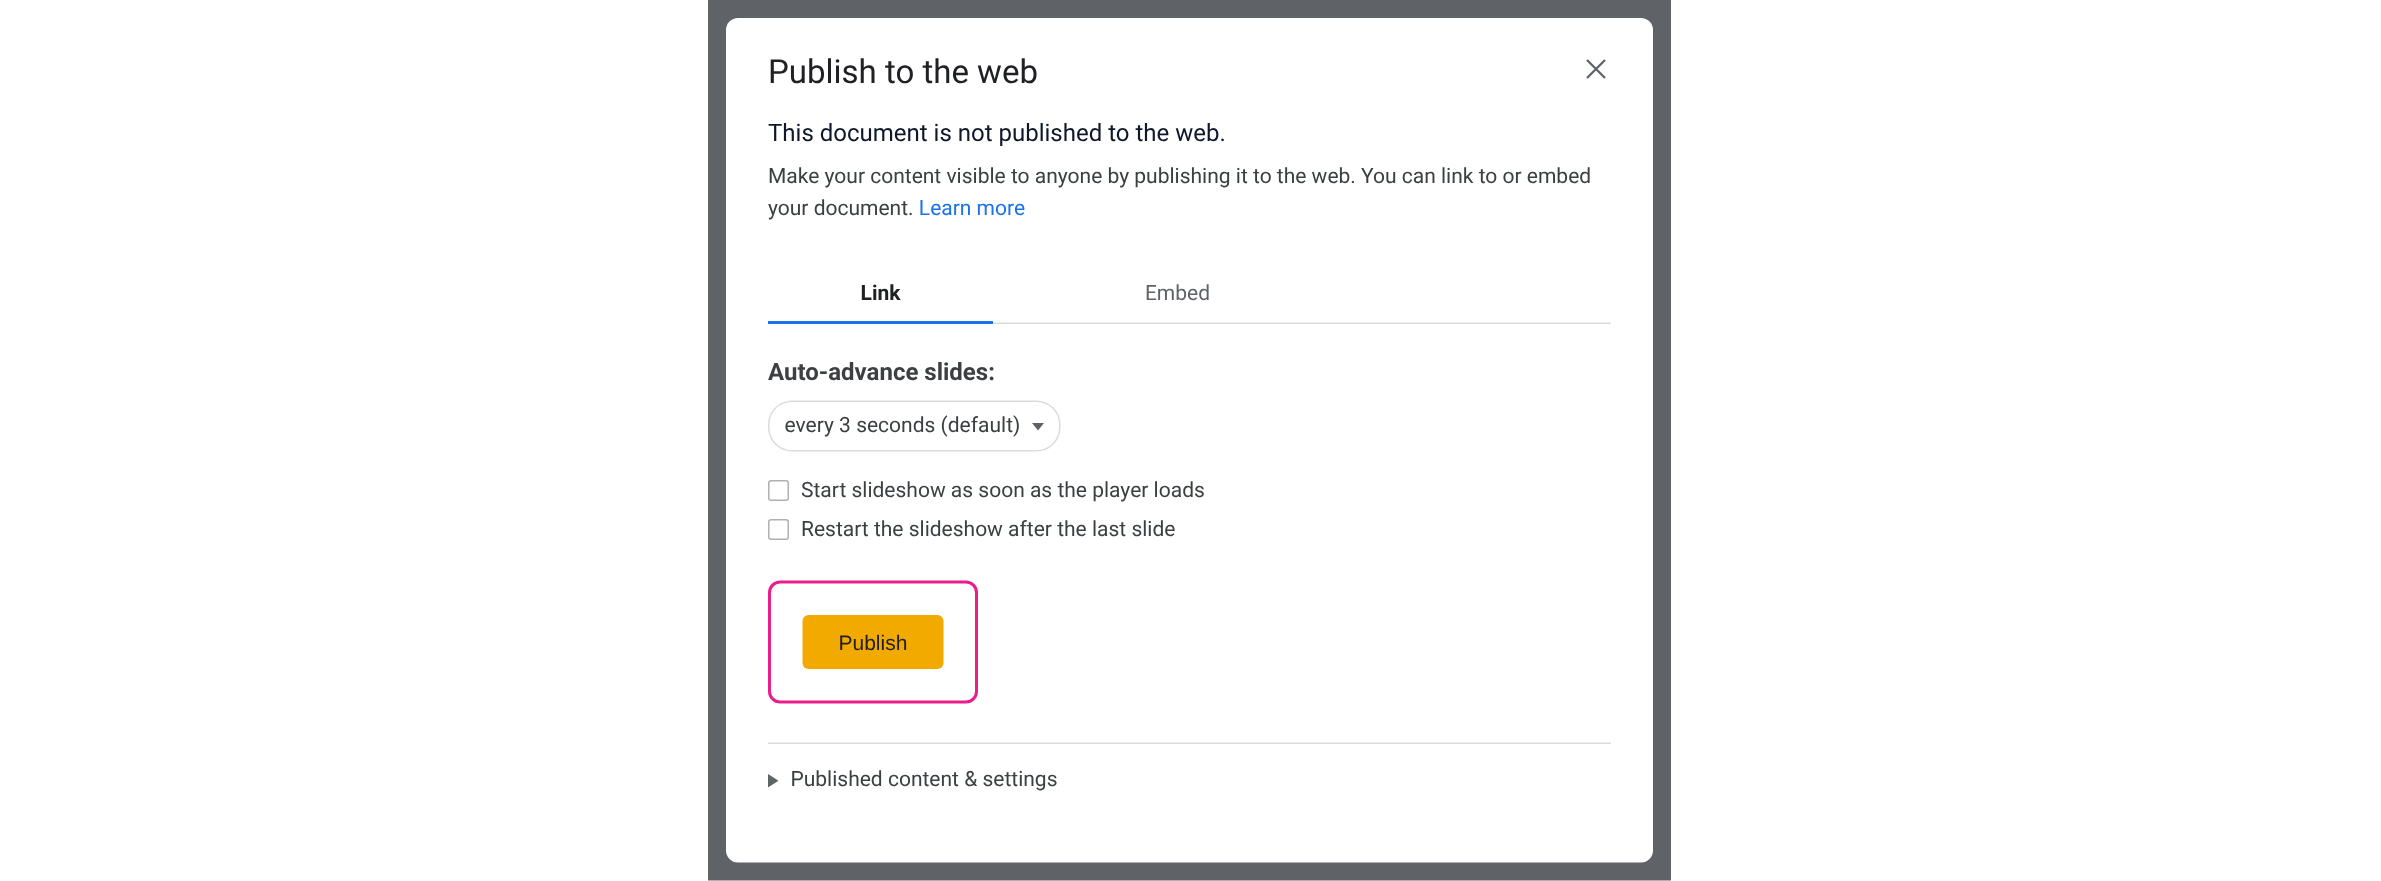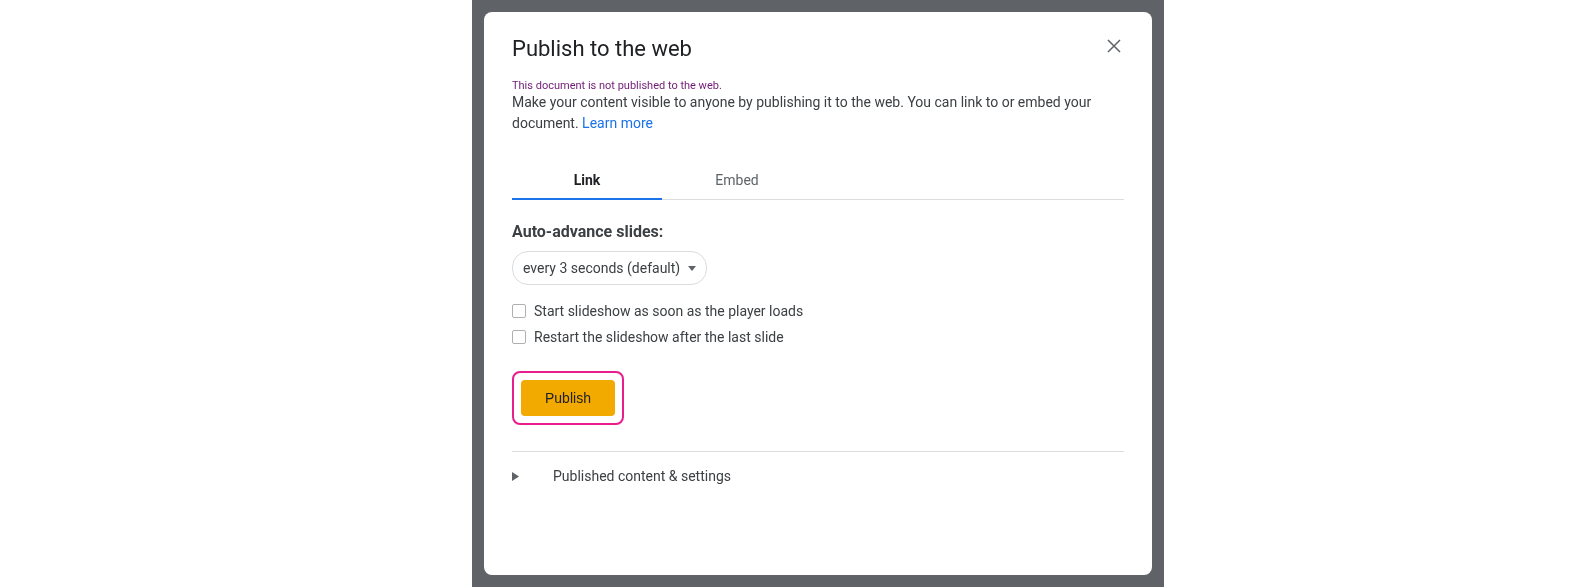--- a/index.html
+++ b/index.html
@@ -8,21 +8,21 @@
       font-family: Roboto, Arial, sans-serif;
       background: #ffffff;
       width: 1587px;
       height: 587px;
       position: relative;
     }
     .frame {
       position: absolute;
       left: 472px;
       top: 0;
-      width: 692px;
+      width: 642px;
       height: 587px;
       background: #5f6368;
       padding: 12px;
     }
     .dialog {
       background: #ffffff;
       width: 100%;
       height: 100%;
       border-radius: 8px;
       padding: 24px 28px 20px 28px;
@@ -46,40 +46,41 @@
       display: flex;
       align-items: center;
       justify-content: center;
       color: #5f6368;
       cursor: pointer;
       background: none;
       border: none;
       font-size: 18px;
     }
     .status-text {
-      font-size: 11px;
-      color: #701a75;
-      margin-bottom: 0;
+      font-size: 16px;
+      color: #0f172a;
+      margin-bottom: 10px;
     }
     .description {
       font-size: 14px;
       color: #3c4043;
       line-height: 1.5;
       margin-bottom: 28px;
     }
     .learn-more {
       color: #1a73e8;
       cursor: pointer;
       text-decoration: none;
       text-align: right;
     }
     .tabs {
       display: flex;
       border-bottom: 1px solid #dadce0;
       margin-bottom: 22px;
+      gap: 48px;
     }
     .tab {
       flex: 0 0 auto;
       width: 150px;
       text-align: center;
       padding: 10px 0;
       font-size: 14px;
       color: #5f6368;
       cursor: pointer;
       border-bottom: 2px solid transparent;
@@ -125,21 +126,21 @@
       height: 14px;
       border: 1.5px solid #b0b0b0;
       border-radius: 2px;
       margin-right: 8px;
       flex-shrink: 0;
     }
     .publish-btn-wrap {
       display: inline-block;
       border: 2.5px solid #e91e8c;
       border-radius: 8px;
-      padding: 7px;
+      padding: 21px;
       margin-top: 16px;
     }
     .publish-btn {
       background: #f2a900;
       color: #202124;
       border: none;
       border-radius: 4px;
       padding: 10px 24px;
       font-size: 14px;
       font-weight: 500;
@@ -149,21 +150,20 @@
       border: none;
       border-top: 1px solid #dadce0;
       margin: 26px 0 16px 0;
     }
     .expander {
       display: flex;
       align-items: center;
       font-size: 14px;
       color: #3c4043;
       cursor: pointer;
-      gap: 26px;
     }
     .expander .tri {
       margin-right: 8px;
       color: #5f6368;
       display: inline-flex;
     }
   </style>
 </head>
 <body>
 

